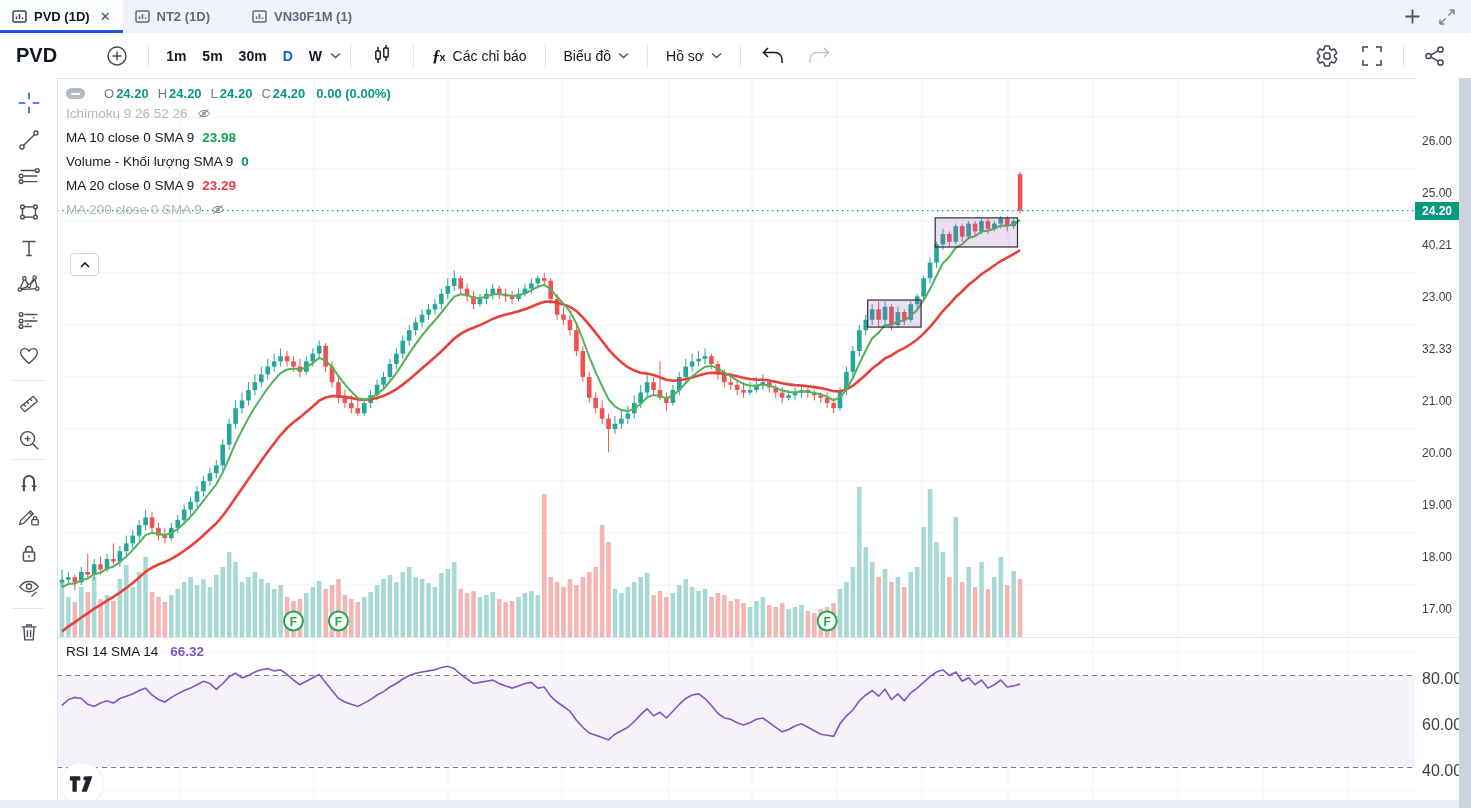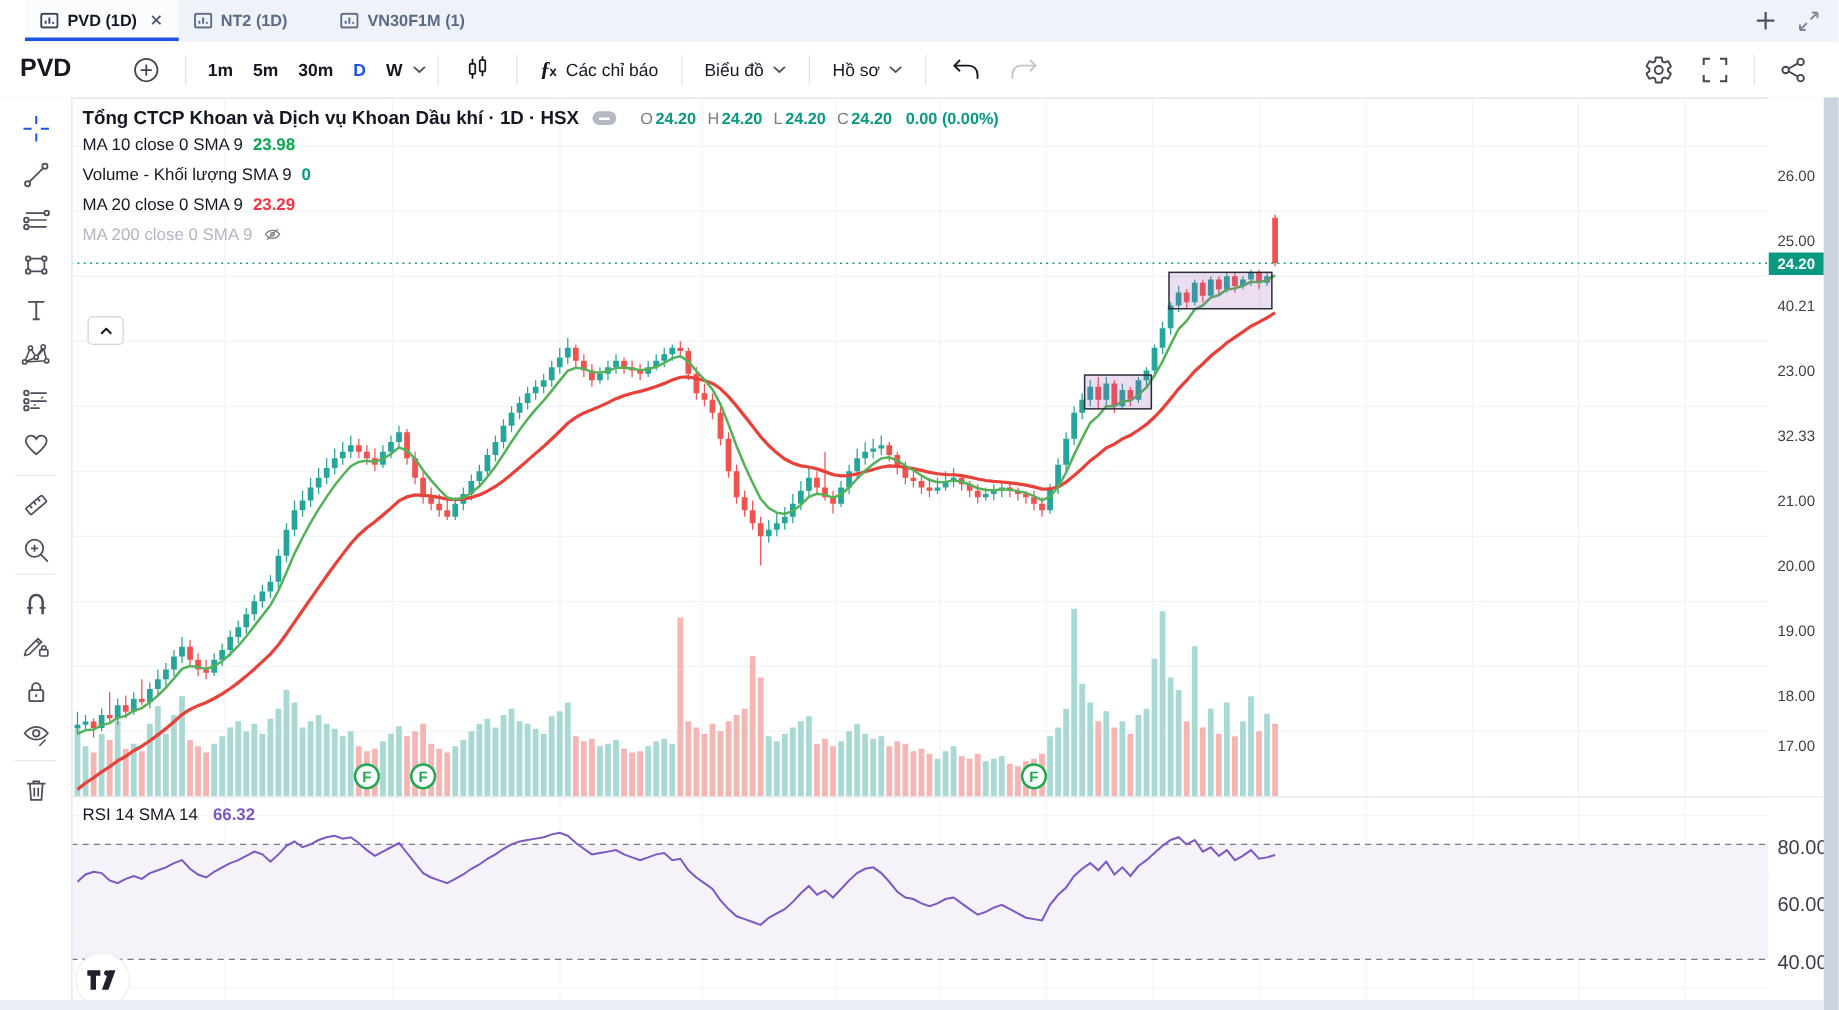--- a/index.html
+++ b/index.html
@@ -1,20 +1,20 @@
 <!DOCTYPE html>
 <html><head>
 <meta charset="utf-8">
 <style>
   html,body{margin:0;padding:0;background:#fff;}
   body{width:1471px;height:808px;overflow:hidden;font-family:"Liberation Sans","DejaVu Sans",sans-serif;color:#131722;}
   .app{position:relative;width:1471px;height:808px;background:#fff;}
 
   
-  .tabbar{position:absolute;top:0;left:0;right:0;height:33px;background:#eff2f9;border-bottom:1px solid #dde1ea;display:flex;align-items:stretch;margin-left:20px;}
+  .tabbar{position:absolute;top:0;left:0;right:0;height:33px;background:#eff2f9;border-bottom:1px solid #dde1ea;display:flex;align-items:stretch;}
   .tab{display:flex;align-items:center;gap:7px;padding:0 12px;font-size:13px;font-weight:700;color:#5d6a85;position:relative;}
   .tab.active{color:#131722;background:#fbfcfe;}
   .tab.active::after{content:"";position:absolute;left:0;right:0;bottom:0;height:3px;background:#1e53e5;}
   .tab .close{margin-left:3px;font-size:13px;font-weight:700;color:#424b63;line-height:1;}
   .tab-ic{display:inline-flex;color:#5d6a85;}
   .tab.active .tab-ic{color:#38415c;}
   .tabbar-right{margin-left:auto;display:flex;align-items:center;gap:18px;padding-right:16px;color:#50535e;}
 
   
   .toolbar{position:absolute;top:33px;left:0;right:0;height:45px;background:#fff;border-bottom:1px solid #e0e3eb;display:flex;align-items:center;font-size:14px;}
@@ -840,44 +840,53 @@
   <div class="price-axis" id="price-axis">
       <div class="axis-label" style="top: 32px;">26.00</div>
       <div class="axis-label" style="top: 84px;">25.00</div>
       <div class="axis-label" style="top: 136px;">40.21</div>
       <div class="axis-label" style="top: 188px;">23.00</div>
       <div class="axis-label" style="top: 240px;">32.33</div>
       <div class="axis-label" style="top: 292px;">21.00</div>
       <div class="axis-label" style="top: 344px;">20.00</div>
       <div class="axis-label" style="top: 396px;">19.00</div>
       <div class="axis-label" style="top: 448px;">18.00</div>
-      <div class="axis-label" style="top: 488px;">17.00</div>
+      <div class="axis-label" style="top: 500px;">17.00</div>
       <div class="badge" style="top: 123.6px;">24.20</div>
     </div>
   <div class="rsi-axis" id="rsi-axis">
       <div class="axis-label" style="top: 7.5px;">80.00</div>
       <div class="axis-label" style="top: 53.5px;">60.00</div>
       <div class="axis-label" style="top: 99.5px;">40.00</div>
       <div class="axis-label" style="top: 145.5px;">20.00</div>
     </div>
   <div class="scrollbar"></div>
   <div class="bottom-strip"></div>
 
   <div class="legend">
     <div class="legend-title-row">
-      <span>Tổng CTCP Khoan và Dịch vụ Khoan Dầu khí · 1D · HSX</span>
       <span class="pill"></span>
       <span class="ohlc">
         <span><span class="k">O</span><span class="v">24.20</span></span>
         <span><span class="k">H</span><span class="v">24.20</span></span>
         <span><span class="k">L</span><span class="v">24.20</span></span>
         <span><span class="k">C</span><span class="v">24.20</span></span>
         <span class="v">0.00 (0.00%)</span>
       </span>
     </div>
+    <div class="ind-row hid">
+      <span>Ichimoku 9 26 52 26</span>
+      <span class="eye">
+        <svg width="16" height="15" viewBox="0 0 24 24" fill="none" stroke="currentColor" stroke-width="1.6">
+            <path d="M3 12s3.5-5 9-5 9 5 9 5-3.5 5-9 5-9-5-9-5z"></path>
+            <circle cx="12" cy="12" r="2.3"></circle>
+            <path d="M5 19L19 5"></path>
+          </svg>
+      </span>
+    </div>
     <div class="ind-row">
       <span>MA 10 close 0 SMA 9</span>
       <span class="v-green">23.98</span>
     </div>
     <div class="ind-row">
       <span>Volume - Khối lượng SMA 9</span>
       <span class="v-teal">0</span>
     </div>
     <div class="ind-row">
       <span>MA 20 close 0 SMA 9</span>

